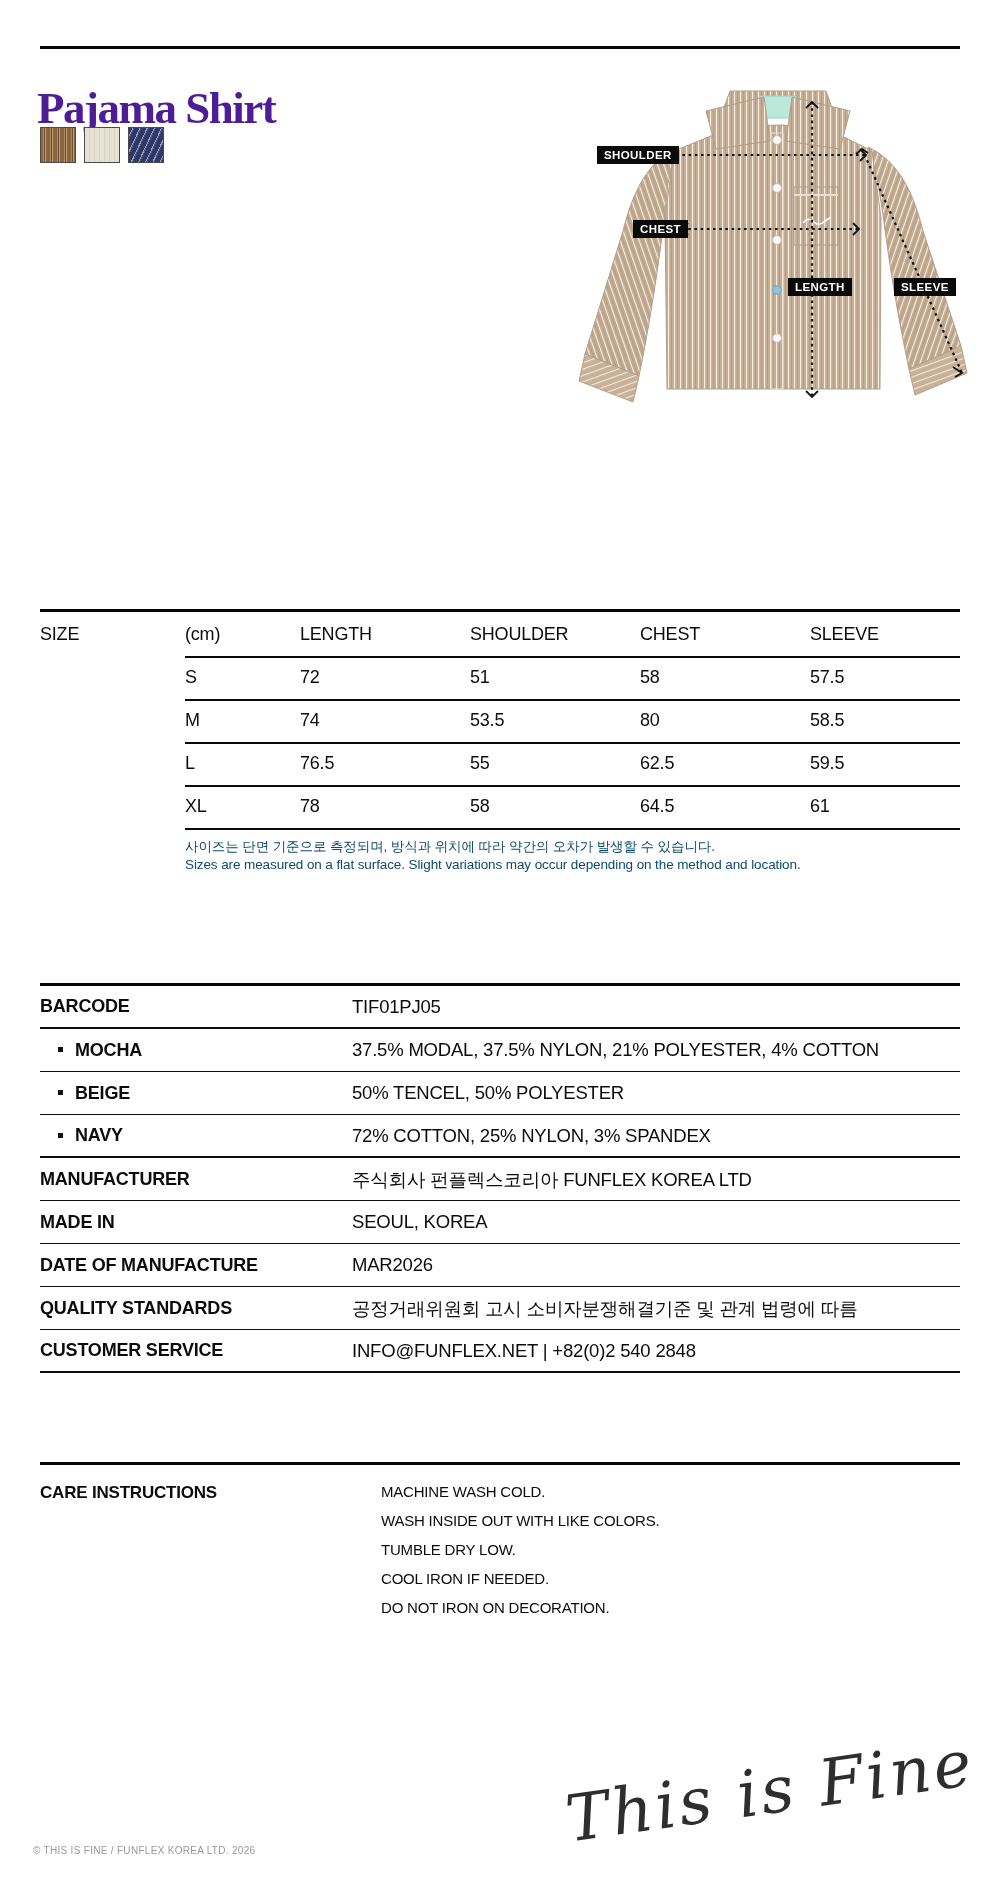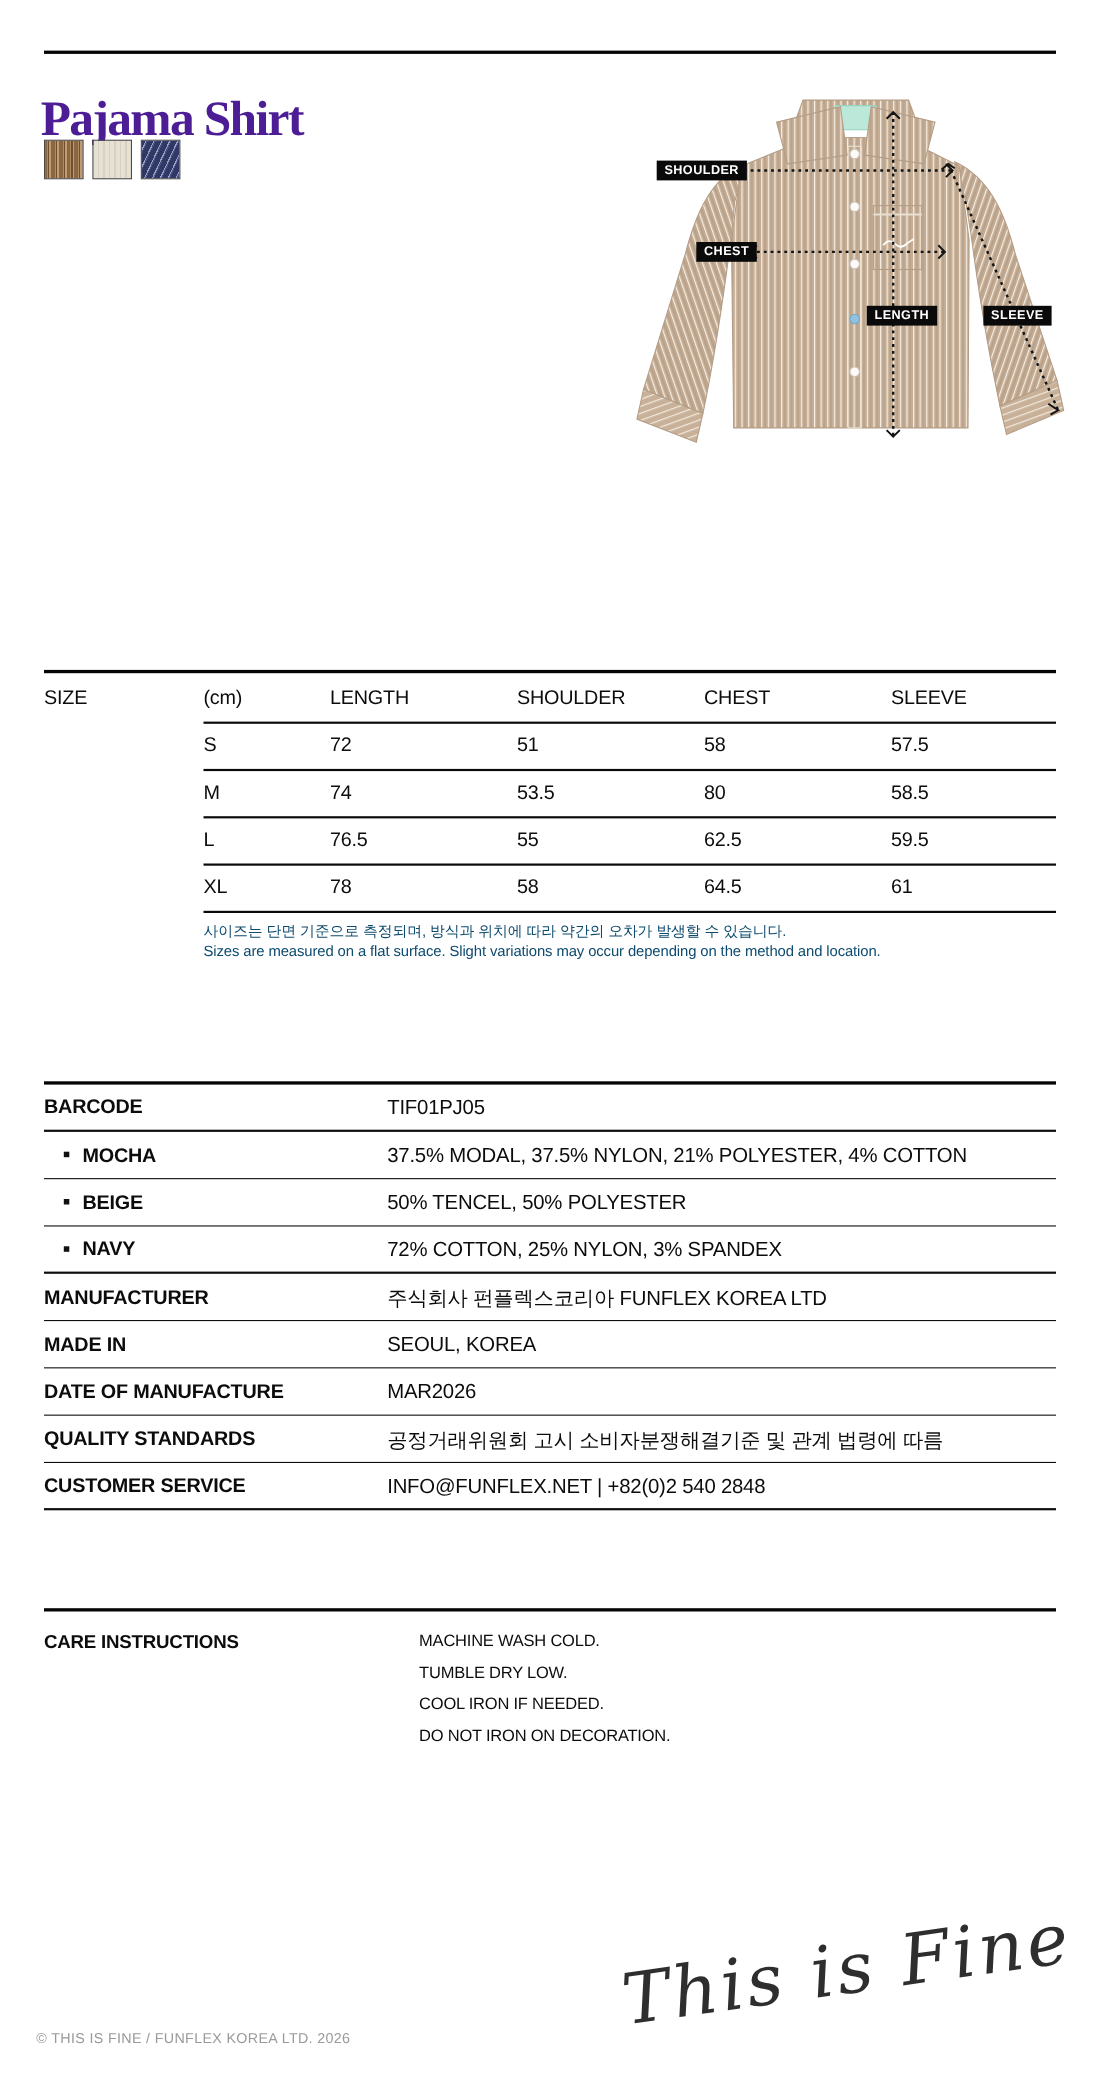--- a/index.html
+++ b/index.html
@@ -52,21 +52,21 @@
 
   
   .care{position:absolute;left:40px;top:1462px;width:920px;border-top:3px solid #050505;}
   .care-label{position:absolute;left:0;top:18px;font-weight:700;font-size:17px;letter-spacing:-0.2px;}
   .care-lines{position:absolute;left:297px;top:12px;font-size:15px;line-height:29px;letter-spacing:-0.2px;margin-left:44px;}
 
   
   .logo{position:absolute;left:560px;top:1708px;width:420px;height:165px;display:flex;align-items:center;
         justify-content:center;font-family:"DejaVu Serif","Liberation Serif",serif;font-style:italic;
         font-size:64px;color:#2e2e2e;transform:rotate(-8deg);letter-spacing:3px;white-space:nowrap;}
-  .copyright{position:absolute;left:33px;top:1845px;font-size:13px;color:#9a9a9a;letter-spacing:.3px;}
+  .copyright{position:absolute;left:33px;top:1845px;font-size:10px;color:#9a9a9a;letter-spacing:.3px;}
 </style>
 </head>
 <body>
 
 <div class="page">
 
   <div class="rule rule-top"></div>
 
   <h1 class="title">Pajama Shirt</h1>
 
@@ -242,20 +242,21 @@
     <div class="irow thick">
       <div class="ilabel">CUSTOMER SERVICE</div>
       <div class="ivalue">INFO@FUNFLEX.NET | +82(0)2 540 2848</div>
     </div>
   </div>
 
   <div class="care">
     <div class="care-label">CARE INSTRUCTIONS</div>
     <div class="care-lines">
       <div>MACHINE WASH COLD.</div>
+      <div>WASH INSIDE OUT WITH LIKE COLORS.</div>
       <div>TUMBLE DRY LOW.</div>
       <div>COOL IRON IF NEEDED.</div>
       <div>DO NOT IRON ON DECORATION.</div>
     </div>
   </div>
 
   <div class="logo">This is Fine</div>
   <div class="copyright">© THIS IS FINE / FUNFLEX KOREA LTD. 2026</div>
 
 </div>

